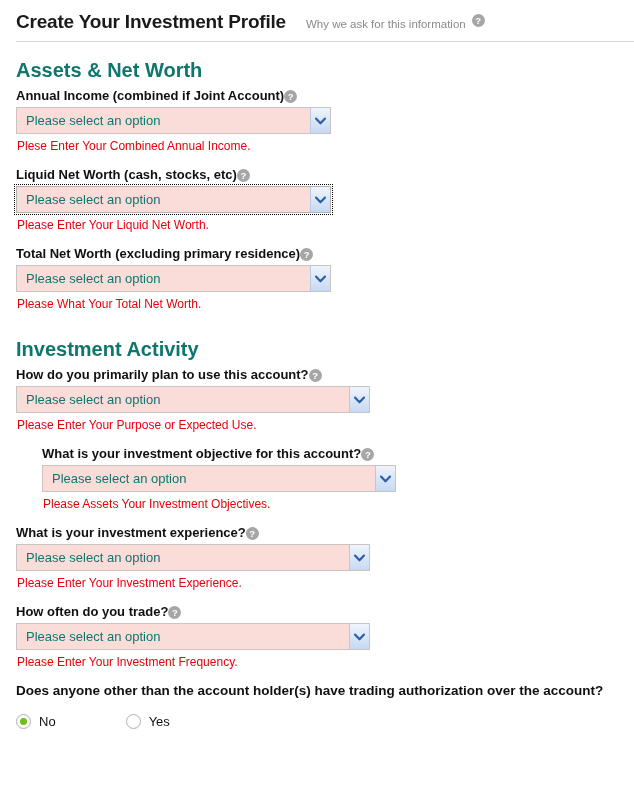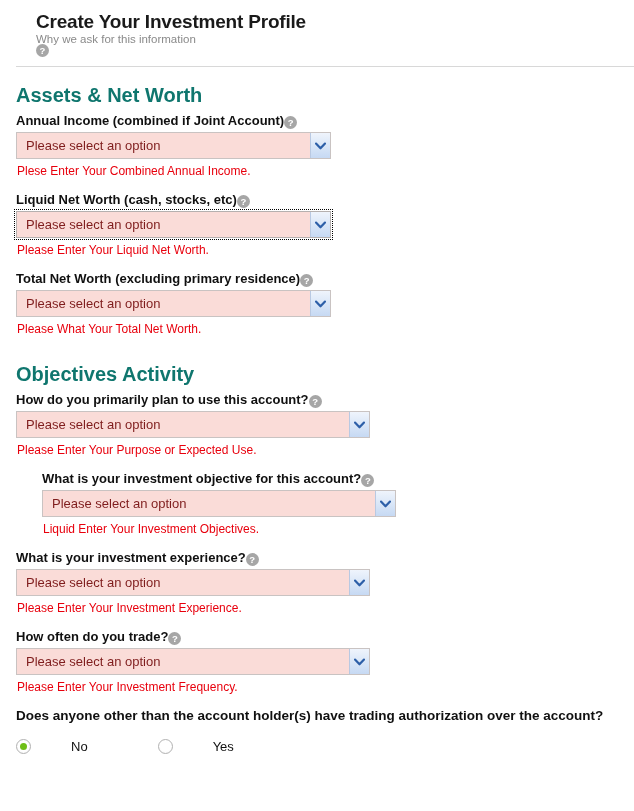--- a/index.html
+++ b/index.html
@@ -19,21 +19,20 @@
     width: 634px;
     height: 811px;
     box-sizing: border-box;
   }
 
   
   .header {
     padding: 11px 16px 0 16px;
     display: flex;
     align-items: baseline;
-    flex-direction: column;
   }
   .page-title {
     font-size: 19px;
     font-weight: bold;
     color: #1a1a1a;
     letter-spacing: -0.2px;
     white-space: nowrap;
   }
   .header-sub {
     font-size: 11.5px;
@@ -89,21 +88,21 @@
     margin: 17px 0 6px 0;
   }
   .section-heading.activity {
     margin-top: 27px;
   }
   .field {
     margin-bottom: 4px;
   }
   .field-label-row {
     display: flex;
-    align-items: flex-end;
+    align-items: center;
     margin-bottom: 3px;
   }
   .field-label {
     font-size: 13px;
     font-weight: bold;
     color: #101010;
     line-height: 16px;
   }
 
   
@@ -119,21 +118,21 @@
   }
   .select-box.w-narrow { width: 315px; }
   .select-box.w-wide { width: 354px; }
   .select-box.focused {
     outline: 1px dotted #000000;
     outline-offset: 1px;
     border-color: #b5b0af;
   }
   .select-value {
     font-size: 13px;
-    color: #7f1d1d;
+    color: #0f766e;
     padding-left: 9px;
     flex: 1 1 auto;
     white-space: nowrap;
     overflow: hidden;
   }
   .select-arrow {
     width: 19px;
     height: 25px;
     margin-right: 0px;
     background: linear-gradient(to bottom, #eff4fc 0%, #dce8f8 45%, #c6d9f3 100%);
@@ -163,21 +162,20 @@
   }
   .radio-row {
     display: flex;
     align-items: center;
     margin-top: 15px;
   }
   .radio-option {
     display: flex;
     align-items: flex-end;
     cursor: pointer;
-    gap: 32px;
   }
   .radio-option.second { margin-left: 70px; }
   .radio-circle {
     width: 15px;
     height: 15px;
     border-radius: 50%;
     border: 1px solid #b2b2b2;
     background: radial-gradient(circle at 50% 45%, #ffffff 55%, #f0f0f0 100%);
     box-sizing: border-box;
     position: relative;
@@ -257,21 +255,21 @@
         <span class="select-value">Please select an option</span>
         <span class="select-arrow">
           <svg width="11" height="8" viewBox="0 0 11 8">
               <path d="M1 1.6 L5.5 6.3 L10 1.6" fill="none" stroke="#2d5fa8" stroke-width="2.2" stroke-linecap="round" stroke-linejoin="round"></path>
             </svg>
         </span>
       </div>
       <div class="error-text">Please What Your Total Net Worth.</div>
     </div>
 
-    <div class="section-heading activity">Objectives Activity</div>
+    <div class="section-heading activity">Investment Activity</div>
 
     <div class="field">
       <div class="field-label-row">
         <span class="field-label">How do you primarily plan to use this account?</span>
         <span class="help-icon"></span>
       </div>
       <div class="select-box w-wide">
         <span class="select-value">Please select an option</span>
         <span class="select-arrow">
           <svg width="11" height="8" viewBox="0 0 11 8">
@@ -288,21 +286,21 @@
         <span class="help-icon"></span>
       </div>
       <div class="select-box w-wide">
         <span class="select-value">Please select an option</span>
         <span class="select-arrow">
           <svg width="11" height="8" viewBox="0 0 11 8">
               <path d="M1 1.6 L5.5 6.3 L10 1.6" fill="none" stroke="#2d5fa8" stroke-width="2.2" stroke-linecap="round" stroke-linejoin="round"></path>
             </svg>
         </span>
       </div>
-      <div class="error-text">Liquid Enter Your Investment Objectives.</div>
+      <div class="error-text">Please Assets Your Investment Objectives.</div>
     </div>
 
     <div class="field" style="margin-top:14px;">
       <div class="field-label-row">
         <span class="field-label">What is your investment experience?</span>
         <span class="help-icon"></span>
       </div>
       <div class="select-box w-wide">
         <span class="select-value">Please select an option</span>
         <span class="select-arrow">

